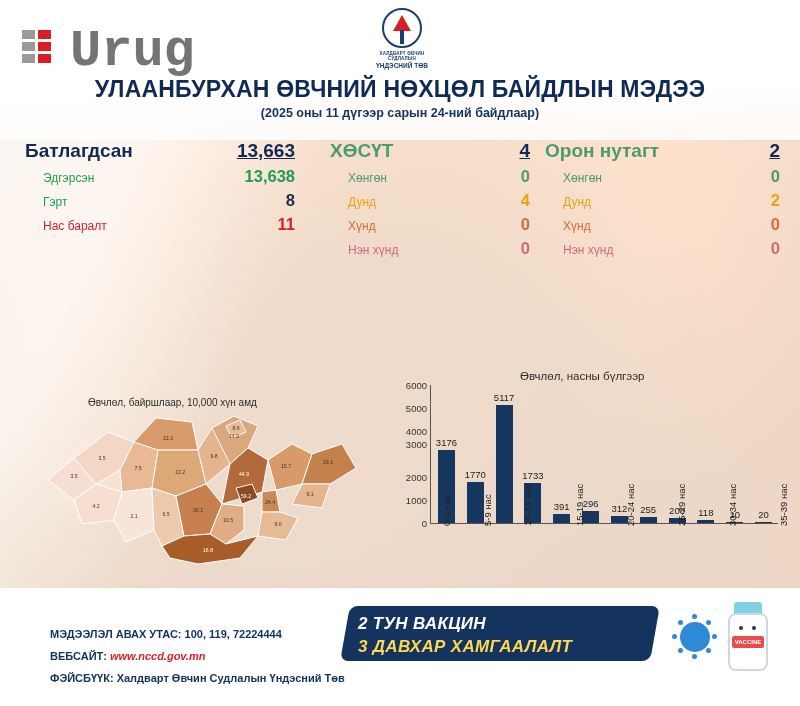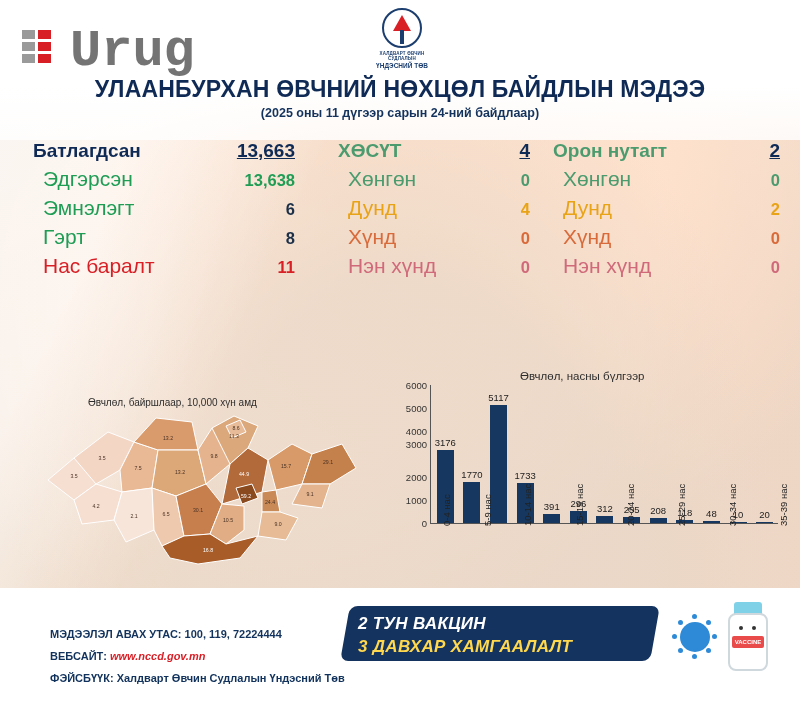--- a/index.html
+++ b/index.html
@@ -67,23 +67,23 @@
   }
 
   
   .stats { position:absolute; left:0; top:140px; width:800px; height:150px; }
   .col-stats { position:absolute; top:0; }
   .col-a { left:25px; width:270px; }
   .col-b { left:330px; width:200px; }
   .col-c { left:545px; width:235px; }
 
   .srow { display:flex; align-items:baseline; margin-bottom:5px; }
-  .srow .lbl { flex:1; text-align:left; font-size:21px; }
+  .srow .lbl { flex:1; text-align:left; font-size:12px; }
   .srow .val { width:78px; text-align:right; font-size:16.5px; font-weight:bold; }
-  .srow.head .lbl { font-size:19px; font-weight:bold; color:#0f2a55;margin-left:8px; }
+  .srow.head .lbl { font-size:19px; font-weight:bold; color:#0f2a55; }
   .srow.head .val { font-size:19px; font-weight:bold; color:#0f2a55; text-decoration:underline; }
   .col-a .srow .lbl, .col-b .srow .lbl, .col-c .srow .lbl { padding-left:18px; }
   .col-a .srow.head .lbl, .col-b .srow.head .lbl, .col-c .srow.head .lbl { padding-left:0; }
   .col-b .srow .lbl, .col-c .srow .lbl { color:#4b9b6e; }
 
   
   .map-caption { position:absolute; left:88px; top:376px; font-size:10px; color:#2d2d2d;margin-top:21px; }
   .map-wrap { position:absolute; left:30px; top:388px; width:360px; height:190px; }
 
   
@@ -169,24 +169,20 @@
 
   <div class="stats">
     <div class="col-stats col-a">
       <div class="srow head">
         <div class="lbl">Батлагдсан</div>
         <div class="val">13,663</div>
       </div>
       <div class="srow">
         <div class="lbl" style="color:#1f9d55">Эдгэрсэн</div>
         <div class="val" style="color:#1f9d55">13,638</div>
-      </div>
-      <div class="srow">
-        <div class="lbl" style="color:#1f9d55">Эмнэлэгт</div>
-        <div class="val" style="color:#1b3048">6</div>
       </div>
       <div class="srow">
         <div class="lbl" style="color:#1f9d55">Гэрт</div>
         <div class="val" style="color:#1b3048">8</div>
       </div>
       <div class="srow">
         <div class="lbl" style="color:#d81f26">Нас баралт</div>
         <div class="val" style="color:#d81f26">11</div>
       </div>
     </div>
@@ -339,24 +335,20 @@
         </div>
       <div class="barcell">
           <div class="barval">208</div>
           <div class="bar" style="height:5px"></div>
         </div>
       <div class="barcell">
           <div class="barval">118</div>
           <div class="bar" style="height:3px"></div>
         </div>
       <div class="barcell">
-          <div class="barval">48</div>
-          <div class="bar" style="height:2px"></div>
-        </div>
-      <div class="barcell">
           <div class="barval">10</div>
           <div class="bar" style="height:1px"></div>
         </div>
       <div class="barcell">
           <div class="barval">20</div>
           <div class="bar" style="height:1px"></div>
         </div>
     </div>
 
     <div class="xlabels">

